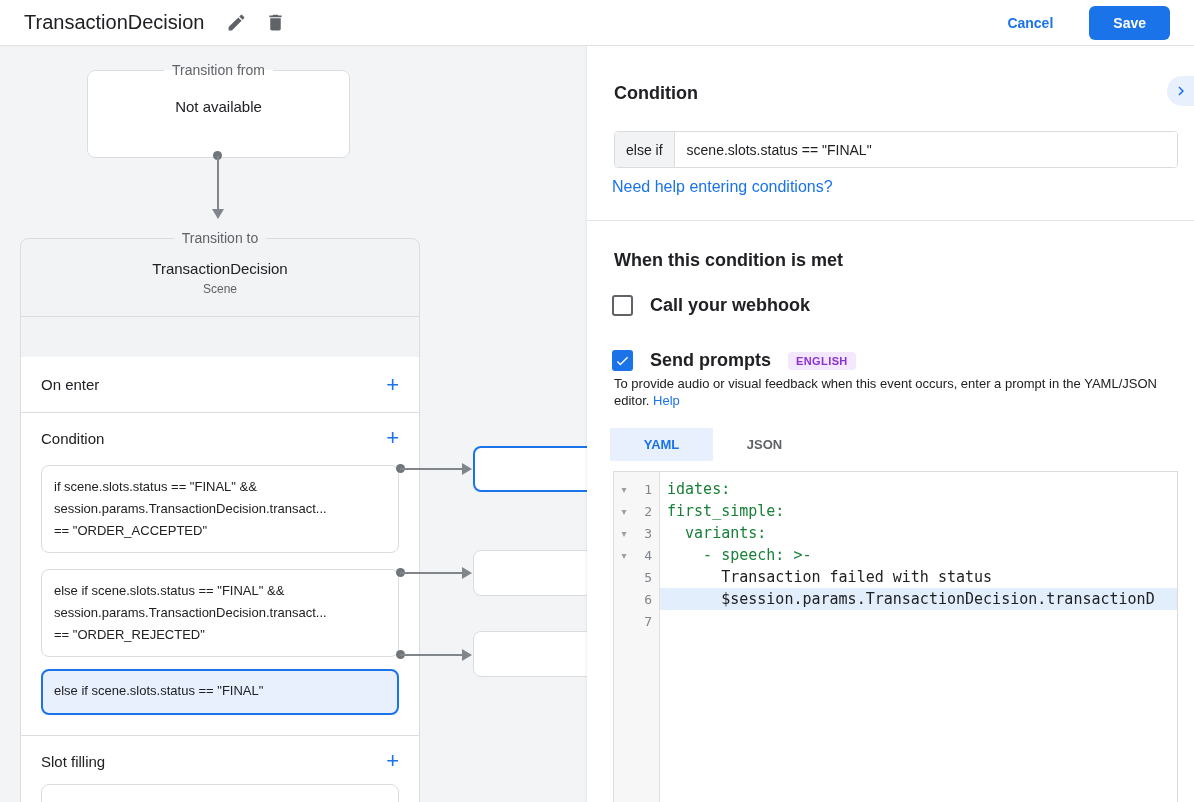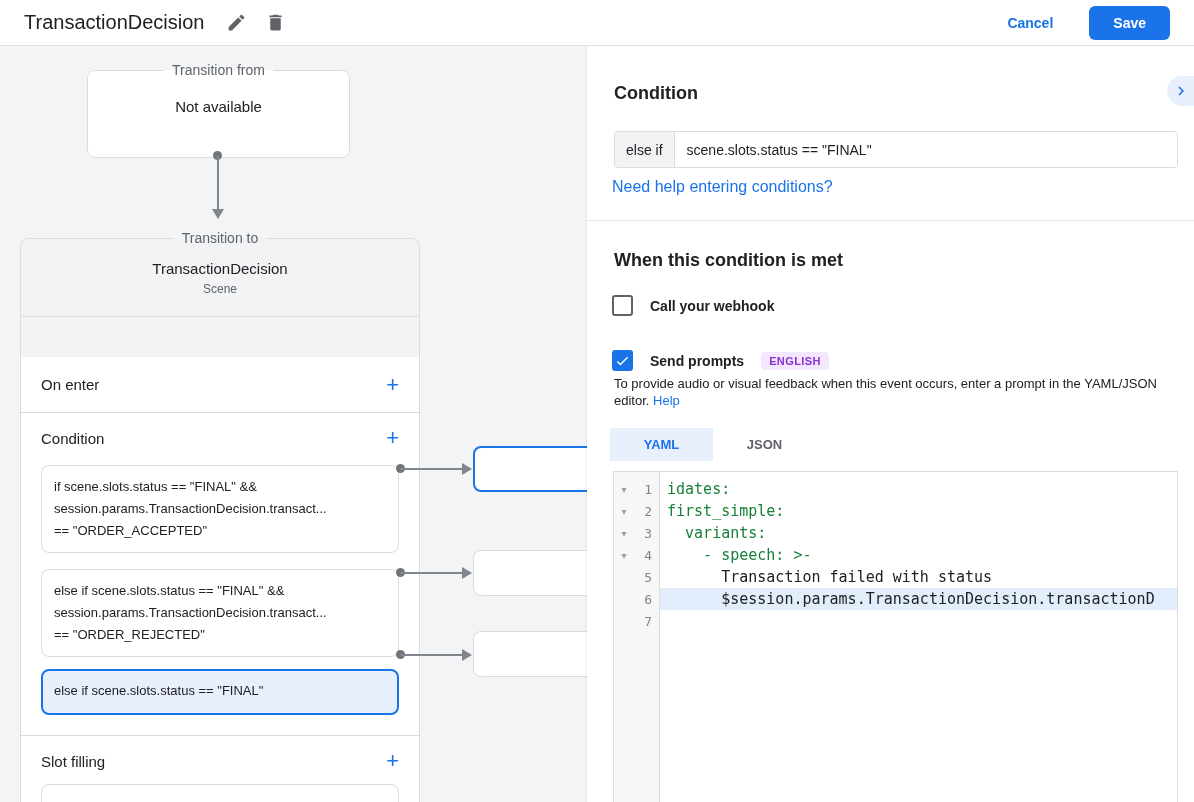--- a/index.html
+++ b/index.html
@@ -84,21 +84,21 @@
   .panel-divider { position:absolute; left:0; right:0; top:174px; height:1px; background:#e4e4e4; }
 
   .when-heading { position:absolute; left:27px; top:204px; font-size:18px; color:#202124; }
 
   .check-row { position:absolute; left:25px; display:flex; align-items:center; cursor:pointer; }
   .check-row.webhook { top:249px; }
   .check-row.prompts { top:296px;margin-top:8px; }
   .checkbox { width:21px; height:21px; border:2px solid #5f6368; border-radius:3px; background:#fff; }
   .checkbox.checked { border-color:#1a73e8; background:#1a73e8; display:flex; align-items:center; justify-content:center; }
   .checkbox.checked svg { width:17px; height:17px; fill:#fff; }
-  .check-label { font-size:14px; font-weight:bold; color:#202124; margin-left:17px; }
+  .check-label { font-size:18px; font-weight:bold; color:#202124; margin-left:17px; }
   .lang-badge { margin-left:17px; background:#f3e8fd; color:#8d2fd6; font-size:11px; font-weight:bold;
                 letter-spacing:.4px; padding:3px 8px; border-radius:4px; }
 
   .prompt-desc { position:absolute; left:27px; top:329px; width:566px; font-size:13px; line-height:17px; color:#202124; }
   .inline-link { color:#1a73e8; text-decoration:none; }
 
   .tabs { position:absolute; left:23px; top:382px; display:flex; }
   .tab { width:103px; height:33px; display:flex; align-items:center; justify-content:center;
          font-size:13px; font-weight:bold; color:#5f6368; cursor:pointer; border:none; background:none; font-family:inherit; }
   .tab.active { background:#e8f0fe; color:#1a73e8; }

